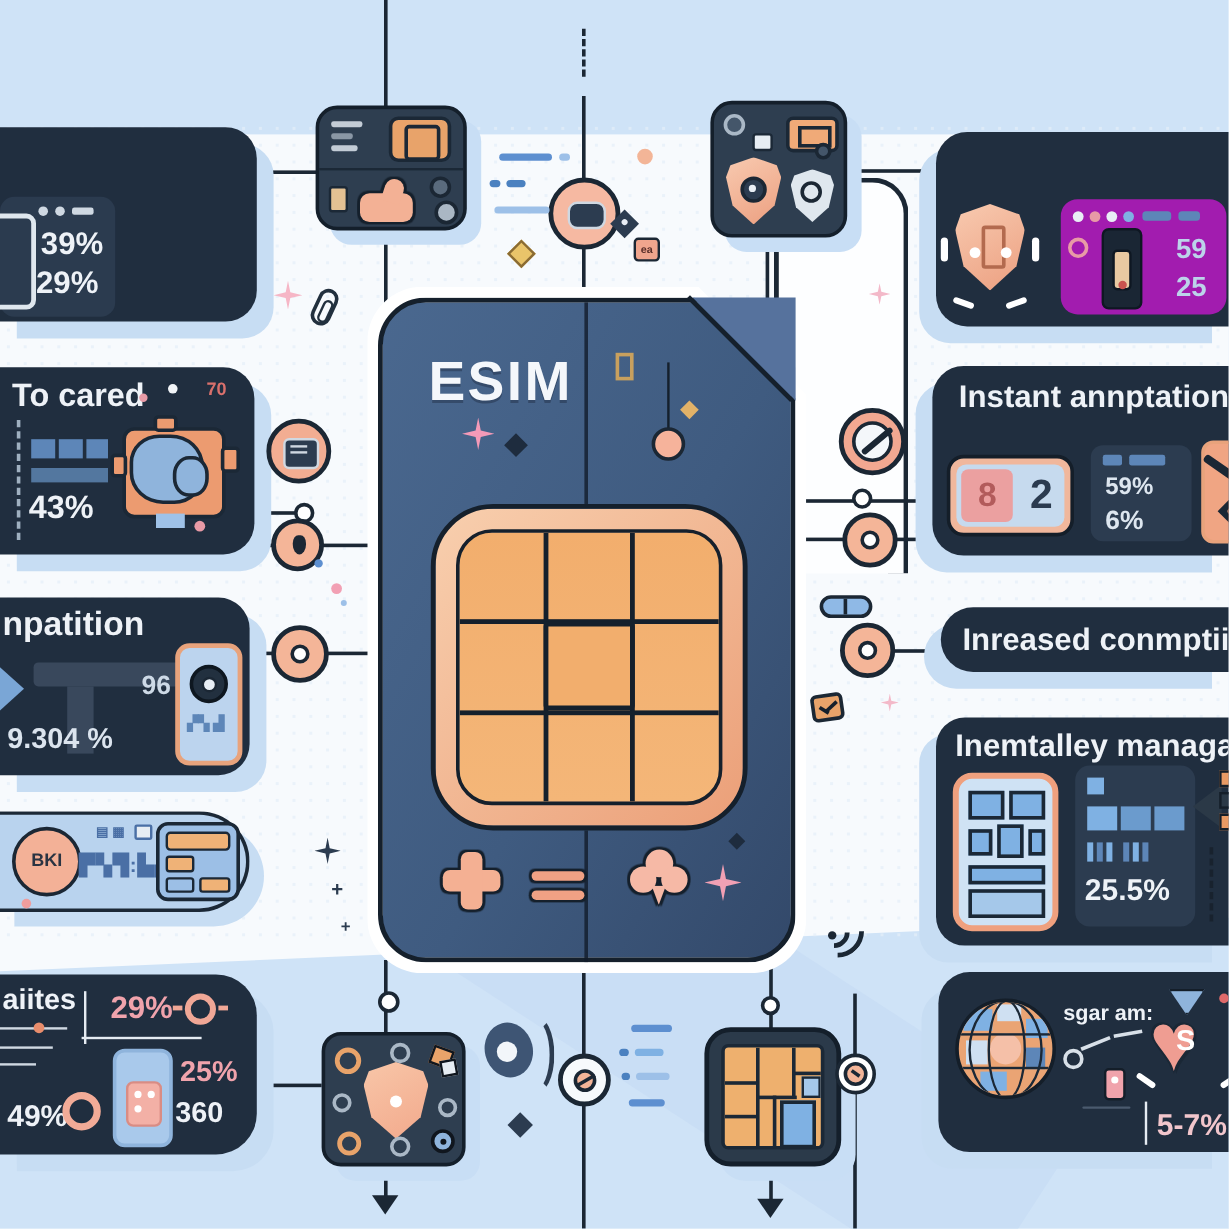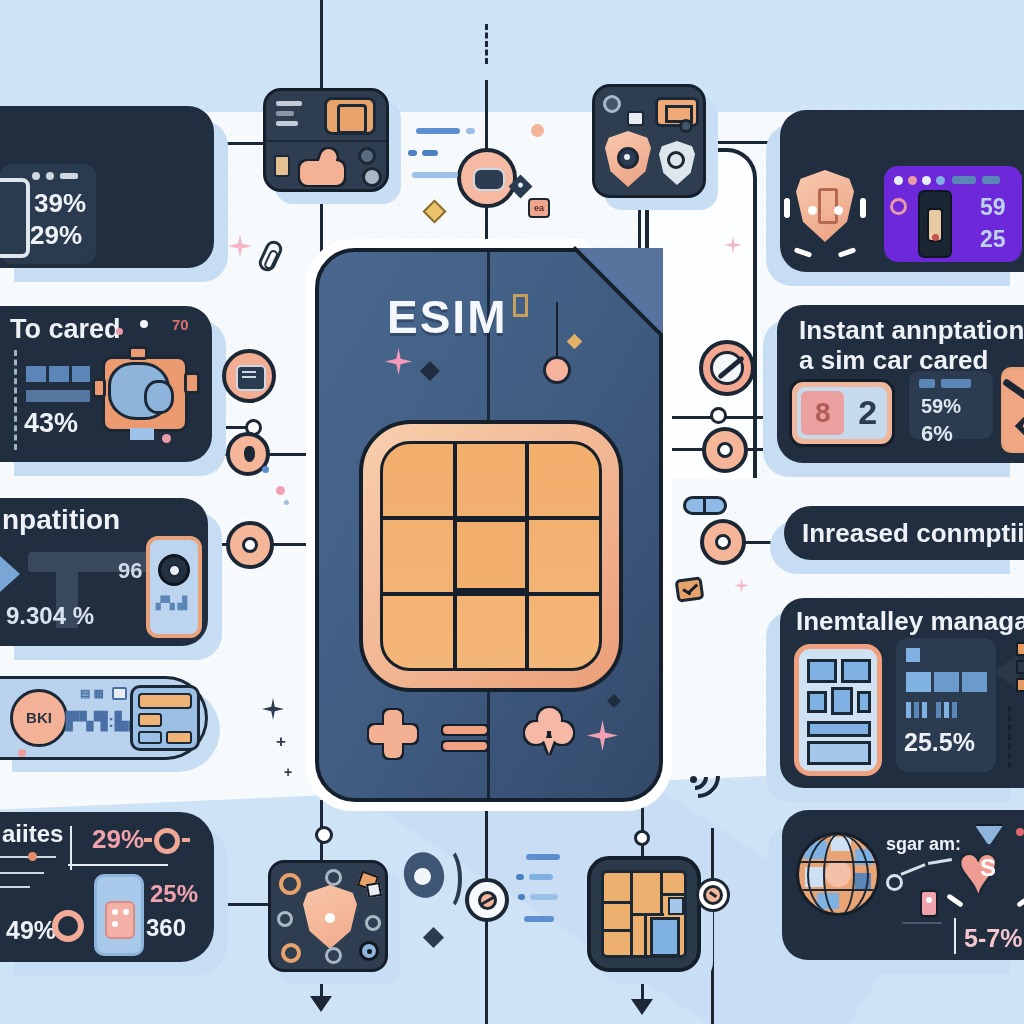--- a/index.html
+++ b/index.html
@@ -178,21 +178,21 @@
       </div>
     <div class="p outl shield" style="left:64px;top:54px;width:36px;height:44px;background:#dfe7ee;"></div>
     <div class="node" style="left:72px;top:64px;width:18px;height:18px;background:#dfe7ee;border-width:3px;"></div>
     <div class="node" style="left:84px;top:32px;width:14px;height:14px;background:#44566a;border-width:3px;"></div>
   </div>
 
   <div class="p" style="left:306px;top:239px;width:366px;height:572px;background:#ffffff;border-radius:46px;clip-path:polygon(0 0,calc(100% - 90px) 0,100% 90px,100% 100%,0 100%);z-index:5;"></div>
   <div class="p" style="left:315px;top:248px;width:348px;height:554px;background:linear-gradient(120deg,#4a688f 0%,#3f5b80 55%,#33496a 100%);border:4px solid #15202c;border-radius:40px;clip-path:polygon(0 0,calc(100% - 84px) 0,100% 84px,100% 100%,0 100%);z-index:5;box-sizing:border-box;">
     <div class="p" style="left:168px;top:0;width:3px;height:170px;background:rgba(18,28,42,.8);"></div>
     <div class="p" style="left:168px;top:440px;width:3px;height:110px;background:rgba(18,28,42,.8);"></div>
-    <div class="p t" style="left:38px;top:38px;font-size:46px;letter-spacing:2px;color:#f4f7fb;text-shadow:0 3px 0 rgba(20,30,45,.35);margin-left:30px;">ESIM</div>
+    <div class="p t" style="left:38px;top:38px;font-size:46px;letter-spacing:2px;color:#f4f7fb;text-shadow:0 3px 0 rgba(20,30,45,.35);">ESIM</div>
 
     <div class="p" style="left:194px;top:42px;width:15px;height:23px;border:3px solid #c8a05e;box-sizing:border-box;"></div>
     <div class="star" style="left:66px;top:96px;width:27px;height:27px;background:#f49ab8;"></div>
     <div class="diam" style="left:104px;top:112px;width:14px;height:14px;background:#1e2c3e;"></div>
     <div class="diam" style="left:250px;top:84px;width:11px;height:11px;background:#e2b268;"></div>
     <div class="p" style="left:237px;top:50px;width:2px;height:56px;background:#15202c;"></div>
     <div class="node" style="left:224px;top:104px;width:28px;height:28px;background:#f6b39b;border-width:3px;"></div>
 
     <div class="p" style="left:40px;top:168px;width:264px;height:272px;background:linear-gradient(135deg,#f8cfae,#eb9f78);border:4px solid #15202c;border-radius:52px;box-sizing:border-box;">
       <div class="p" style="left:17px;top:17px;width:222px;height:230px;background:linear-gradient(180deg,#f2ae6d,#f4b678);border:3px solid #15202c;border-radius:30px;box-sizing:border-box;overflow:hidden;">
@@ -318,47 +318,46 @@
   <div class="panelR" style="left:780px;top:110px;width:244px;height:162px;">
     <div class="p outl shield" style="left:16px;top:60px;width:58px;height:72px;background:linear-gradient(150deg,#f8cab0,#ec9f80);">
       <div class="p" style="left:22px;top:18px;width:14px;height:30px;border:3px solid #b36a4e;border-radius:3px;"></div>
       <div class="dot" style="left:12px;top:36px;width:9px;height:9px;background:#fff;"></div>
       <div class="dot" style="left:38px;top:36px;width:9px;height:9px;background:#fff;"></div>
     </div>
     <div class="p" style="left:4px;top:88px;width:6px;height:20px;background:#fff;border-radius:3px;"></div>
     <div class="p" style="left:80px;top:88px;width:6px;height:20px;background:#fff;border-radius:3px;"></div>
     <div class="p" style="left:14px;top:140px;width:18px;height:5px;background:#fff;border-radius:3px;transform:rotate(20deg);"></div>
     <div class="p" style="left:58px;top:140px;width:18px;height:5px;background:#fff;border-radius:3px;transform:rotate(-20deg);"></div>
-    <div class="p" style="left:104px;top:56px;width:138px;height:96px;background:#6d28d9;border-radius:14px;">
+    <div class="p" style="left:104px;top:56px;width:138px;height:96px;background:#a21caf;border-radius:14px;">
       <div class="dot" style="left:10px;top:10px;width:9px;height:9px;background:#e8eef5;"></div>
       <div class="dot" style="left:24px;top:10px;width:9px;height:9px;background:#e89aa6;"></div>
       <div class="dot" style="left:38px;top:10px;width:9px;height:9px;background:#e8eef5;"></div>
       <div class="dot" style="left:52px;top:10px;width:9px;height:9px;background:#7fb1e3;"></div>
       <div class="p" style="left:68px;top:10px;width:24px;height:8px;background:#5d86b8;border-radius:3px;"></div>
       <div class="p" style="left:98px;top:10px;width:18px;height:8px;background:#5d86b8;border-radius:3px;"></div>
       <div class="node" style="left:6px;top:32px;width:17px;height:17px;background:transparent;border:3px solid #e89aa6;"></div>
       <div class="p" style="left:34px;top:24px;width:34px;height:68px;background:#1a2634;border:2px solid #0e1722;border-radius:6px;box-sizing:border-box;">
         <div class="p" style="left:7px;top:16px;width:16px;height:34px;background:#e8c9a2;border:2px solid #0e1722;border-radius:4px;box-sizing:border-box;"></div>
         <div class="dot" style="left:12px;top:42px;width:7px;height:7px;background:#c9524e;"></div>
       </div>
       <div class="p t" style="left:96px;top:28px;font-size:23px;color:#bcd3ea;">59</div>
       <div class="p t" style="left:96px;top:60px;font-size:23px;color:#bcd3ea;">25</div>
     </div>
   </div>
 
   <div class="panelR" style="left:777px;top:305px;width:247px;height:158px;">
     <div class="p t" style="left:22px;top:10px;font-size:26px;">Instant annptation .</div>
-    <div class="p t" style="left:22px;top:40px;font-size:26px;">a sim car cared</div>
     <div class="p" style="left:12px;top:74px;width:106px;height:68px;background:#f0b79c;border:3px solid #141e29;border-radius:14px;box-sizing:border-box;">
       <div class="p" style="left:5px;top:5px;width:90px;height:52px;background:#c6daee;border-radius:8px;display:flex;">
         <div class="t" style="width:45px;background:#eba0a0;border-radius:6px;margin:4px;color:#b25b5b;font-size:28px;text-align:center;line-height:44px;">8</div>
         <div class="t" style="width:40px;color:#2b3b50;font-size:34px;text-align:center;line-height:50px;">2</div>
       </div>
     </div>
-    <div class="p" style="left:132px;top:66px;width:84px;height:68px;background:#2c3c50;border-radius:10px;">
+    <div class="p" style="left:132px;top:66px;width:84px;height:80px;background:#2c3c50;border-radius:10px;">
       <div class="p" style="left:10px;top:8px;width:16px;height:9px;background:#5d86b8;border-radius:2px;"></div>
       <div class="p" style="left:32px;top:8px;width:30px;height:9px;background:#5d86b8;border-radius:2px;"></div>
       <div class="p t" style="left:12px;top:24px;font-size:20px;color:#dde6ef;">59%</div>
       <div class="p t" style="left:12px;top:50px;font-size:22px;color:#dde6ef;">6%</div>
     </div>
     <div class="p" style="left:224px;top:62px;width:54px;height:86px;background:#f0a583;border:3px solid #e8a37c;border-radius:10px;box-sizing:border-box;">
       <div class="p" style="left:2px;top:8px;width:44px;height:7px;background:#1b2734;border-radius:3px;transform:rotate(35deg);transform-origin:0 0;"></div>
       <div class="diam" style="left:14px;top:48px;width:16px;height:16px;background:#1b2734;">
           <div class="dot" style="left:5px;top:5px;width:6px;height:6px;background:#f0a583;"></div>
         </div>

